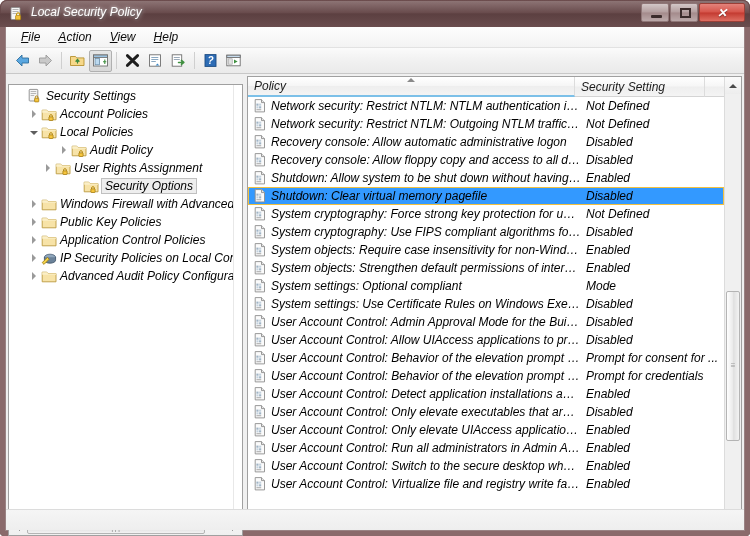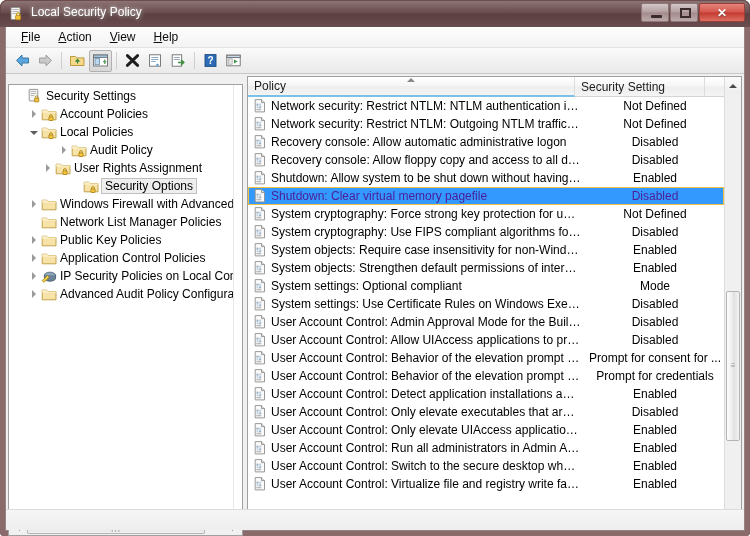--- a/index.html
+++ b/index.html
@@ -21,20 +21,21 @@
   }
   .window-inner {
     position: absolute;
     left: 0; top: 0; right: 0; bottom: 0;
     border-radius: 7px 7px 4px 4px;
     background: linear-gradient(to bottom,
         #6b4b4c 0px, #6b4b4c 26px,
         #7a5a5b 26px, #7a5a5b 27px,
         #8a6a6b 27px, #8a6a6b 536px);
     overflow: hidden;
+    font-style: italic;
   }
 
   
   .titlebar {
     position: absolute; left: 0; top: 0;
     width: 750px; height: 27px;
     background: linear-gradient(to bottom, #6d4d4e 0%, #654748 48%, #5c4041 52%, #6a4d4e 100%);
     border-radius: 6px 6px 0 0;
   }
   .titlebar .glow {
@@ -237,24 +238,24 @@
     overflow: hidden;
   }
   .lv-row {
     height: 18px;
     display: flex; align-items: center;
     font-size: 12px; color: #000000;
     white-space: nowrap;
   }
   .lv-row .ricon { width: 16px; height: 16px; flex: 0 0 16px; margin: 0 3px 0 4px; }
   .lv-row .rname { width: 310px; flex: 0 0 310px; overflow: hidden; text-overflow: ellipsis; }
-  .lv-row .rval  { flex: 1 1 auto; padding-left: 5px; overflow: hidden; text-overflow: ellipsis; text-align: center; }
+  .lv-row .rval  { flex: 1 1 auto; padding-left: 5px; overflow: hidden; text-overflow: ellipsis; }
   .lv-row.selected {
     background: #3399ff;
-    color: #4c1d95;
+    color: #000000;
     outline: 1px solid #f0c040;
     outline-offset: -1px;
   }
 
   .lv-vscroll {
     position: absolute; right: 0; top: 0; width: 17px; bottom: 0;
     background: #f0f0f0;
     border-left: 1px solid #dcdcdc;
   }
   .lv-vscroll .sb-up, .lv-vscroll .sb-down {
@@ -478,28 +479,20 @@
               </div>
               <div class="tree-row" style="padding-left: 18px;">
                 <div class="expander">
                   <div class="tri"></div>
                 </div>
                 <div class="ticon"><svg viewBox="0 0 16 16" width="16" height="16">
                     <path d="M1.2 4.2 h4.6 l1.2 1.4 h8 v8.2 h-13.8 z" fill="#f7e3a8" stroke="#bb9a3e" stroke-width="0.9" stroke-linejoin="round"></path>
                     <path d="M1.2 4.2 h4.6 l1.2 1.4 h8 v1.1 h-13.8 z" fill="#fbefc8" stroke="none"></path>
                   </svg></div>
                 <span class="tlabel">Windows Firewall with Advanced Secu</span>
-              </div>
-              <div class="tree-row" style="padding-left: 18px;">
-                <div class="expander"></div>
-                <div class="ticon"><svg viewBox="0 0 16 16" width="16" height="16">
-                    <path d="M1.2 4.2 h4.6 l1.2 1.4 h8 v8.2 h-13.8 z" fill="#f7e3a8" stroke="#bb9a3e" stroke-width="0.9" stroke-linejoin="round"></path>
-                    <path d="M1.2 4.2 h4.6 l1.2 1.4 h8 v1.1 h-13.8 z" fill="#fbefc8" stroke="none"></path>
-                  </svg></div>
-                <span class="tlabel">Network List Manager Policies</span>
               </div>
               <div class="tree-row" style="padding-left: 18px;">
                 <div class="expander">
                   <div class="tri"></div>
                 </div>
                 <div class="ticon"><svg viewBox="0 0 16 16" width="16" height="16">
                     <path d="M1.2 4.2 h4.6 l1.2 1.4 h8 v8.2 h-13.8 z" fill="#f7e3a8" stroke="#bb9a3e" stroke-width="0.9" stroke-linejoin="round"></path>
                     <path d="M1.2 4.2 h4.6 l1.2 1.4 h8 v1.1 h-13.8 z" fill="#fbefc8" stroke="none"></path>
                   </svg></div>
                 <span class="tlabel">Public Key Policies</span>

